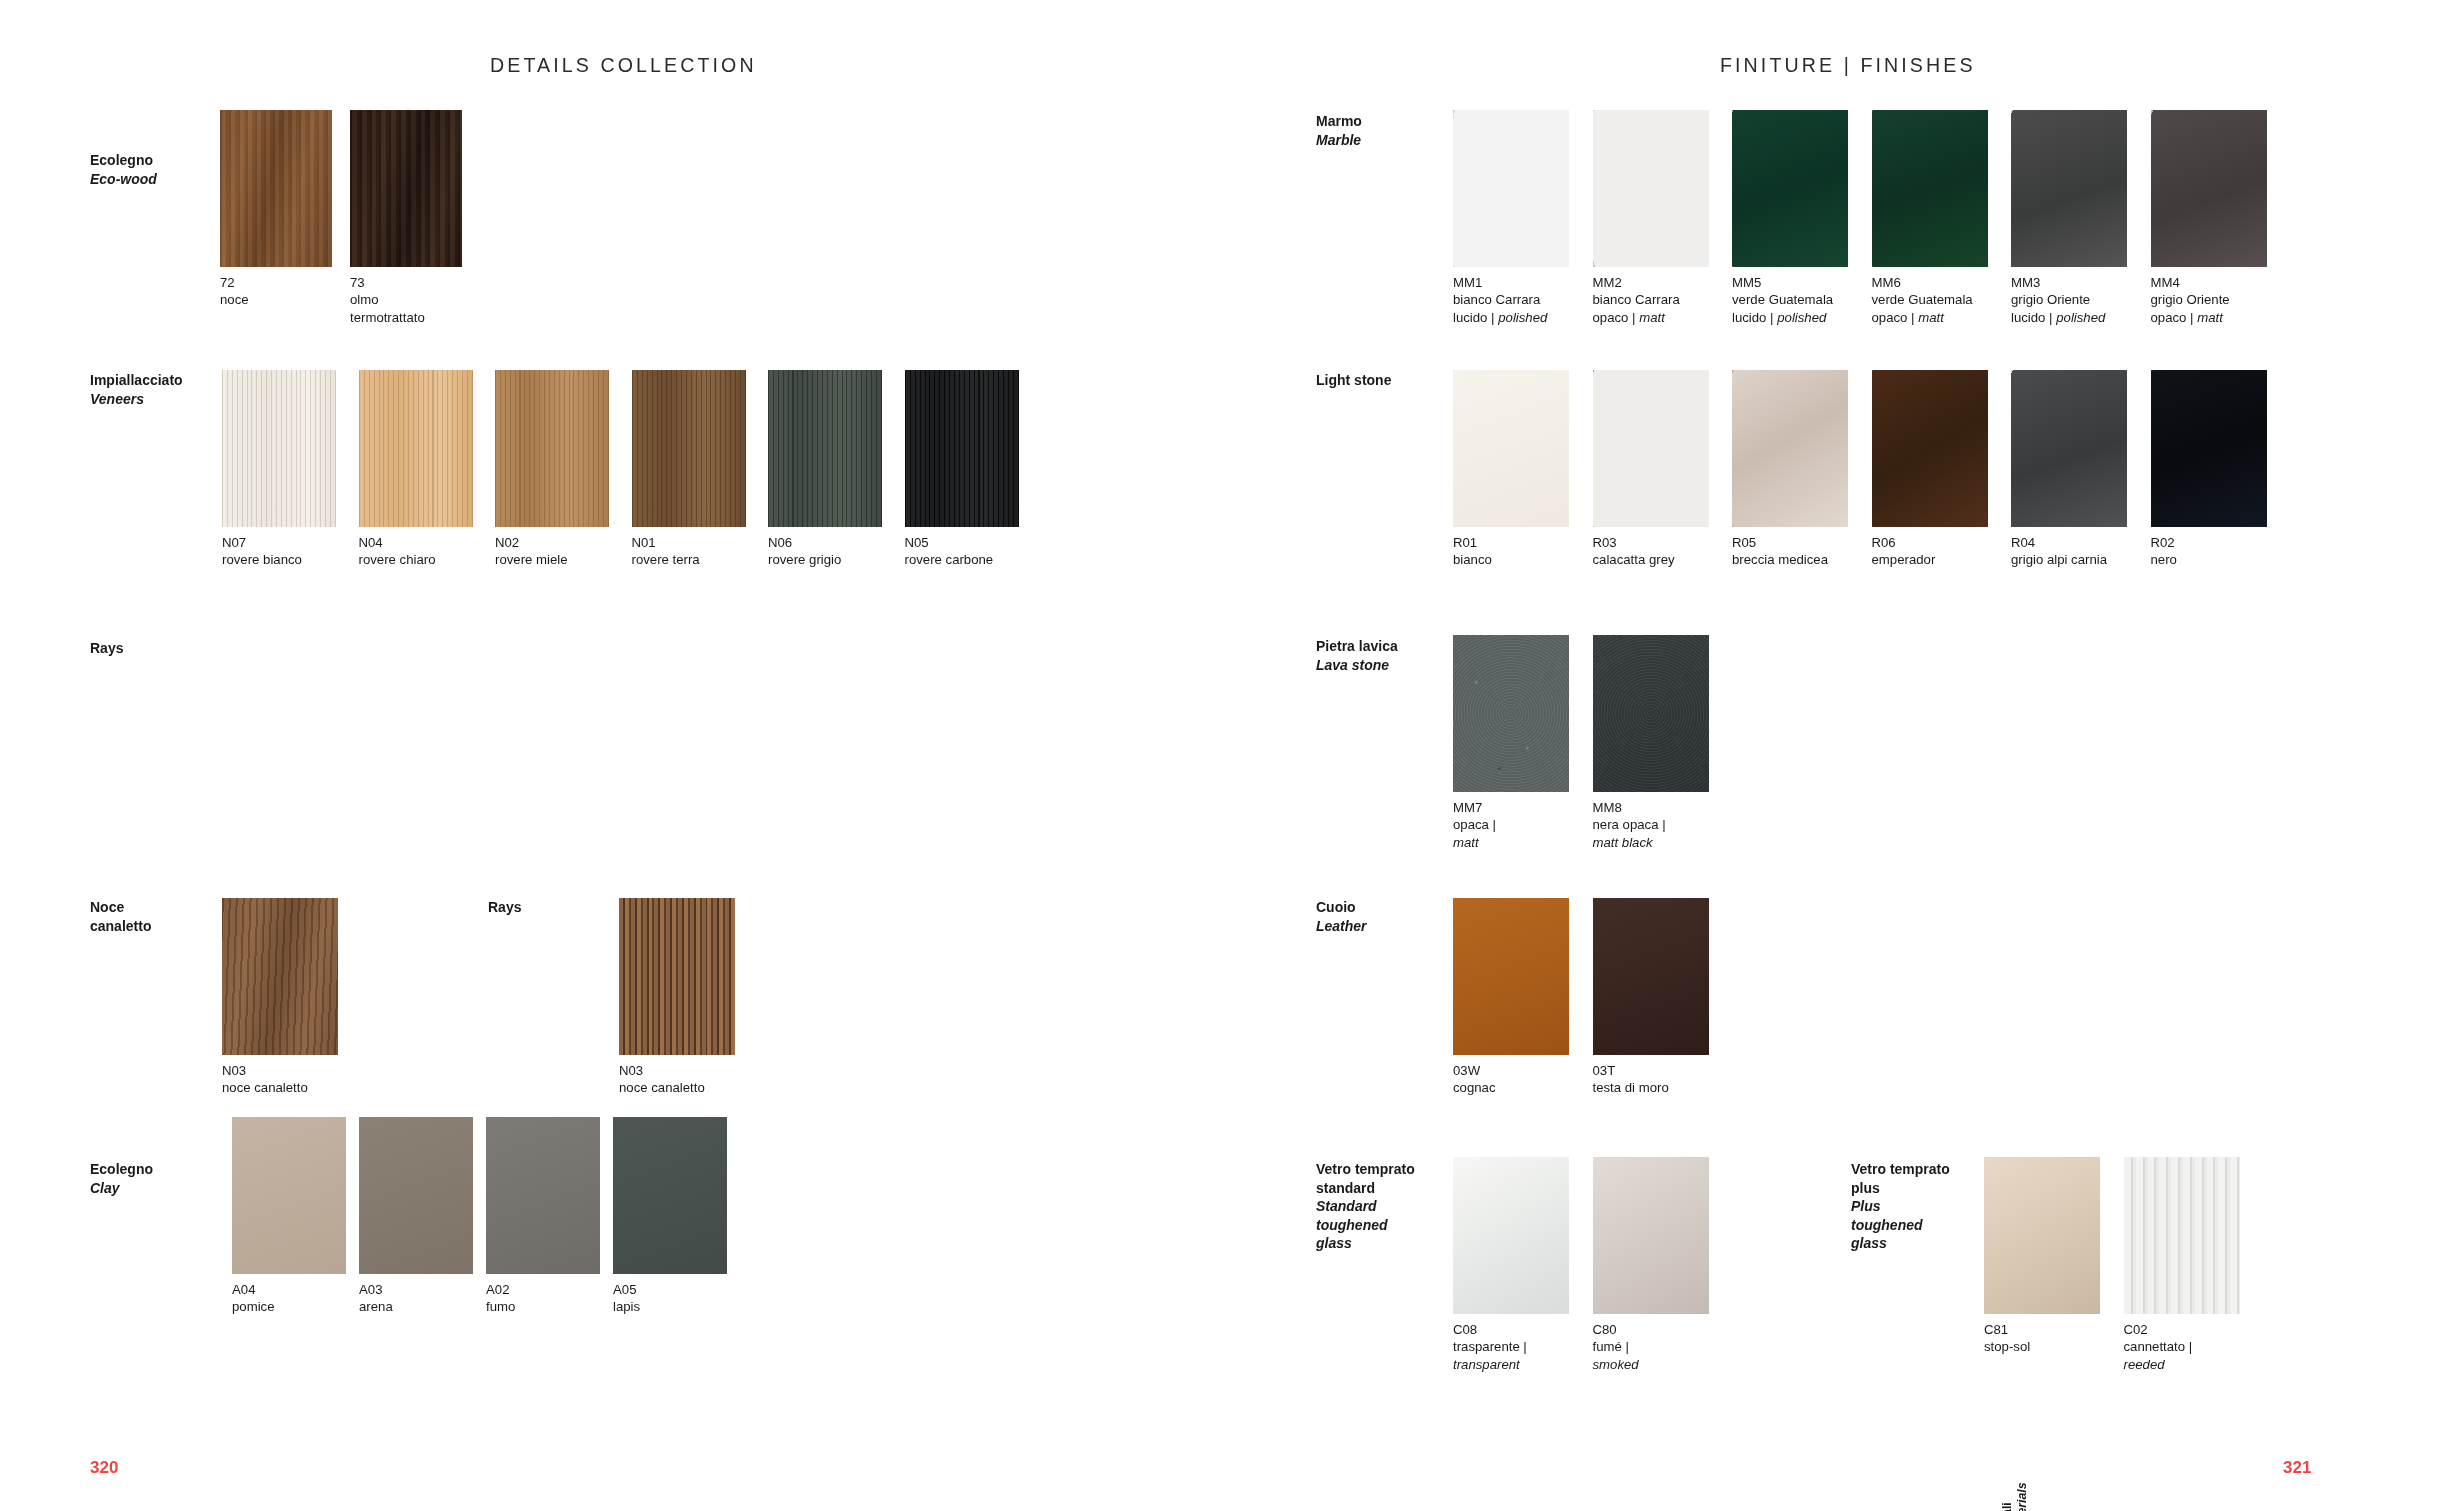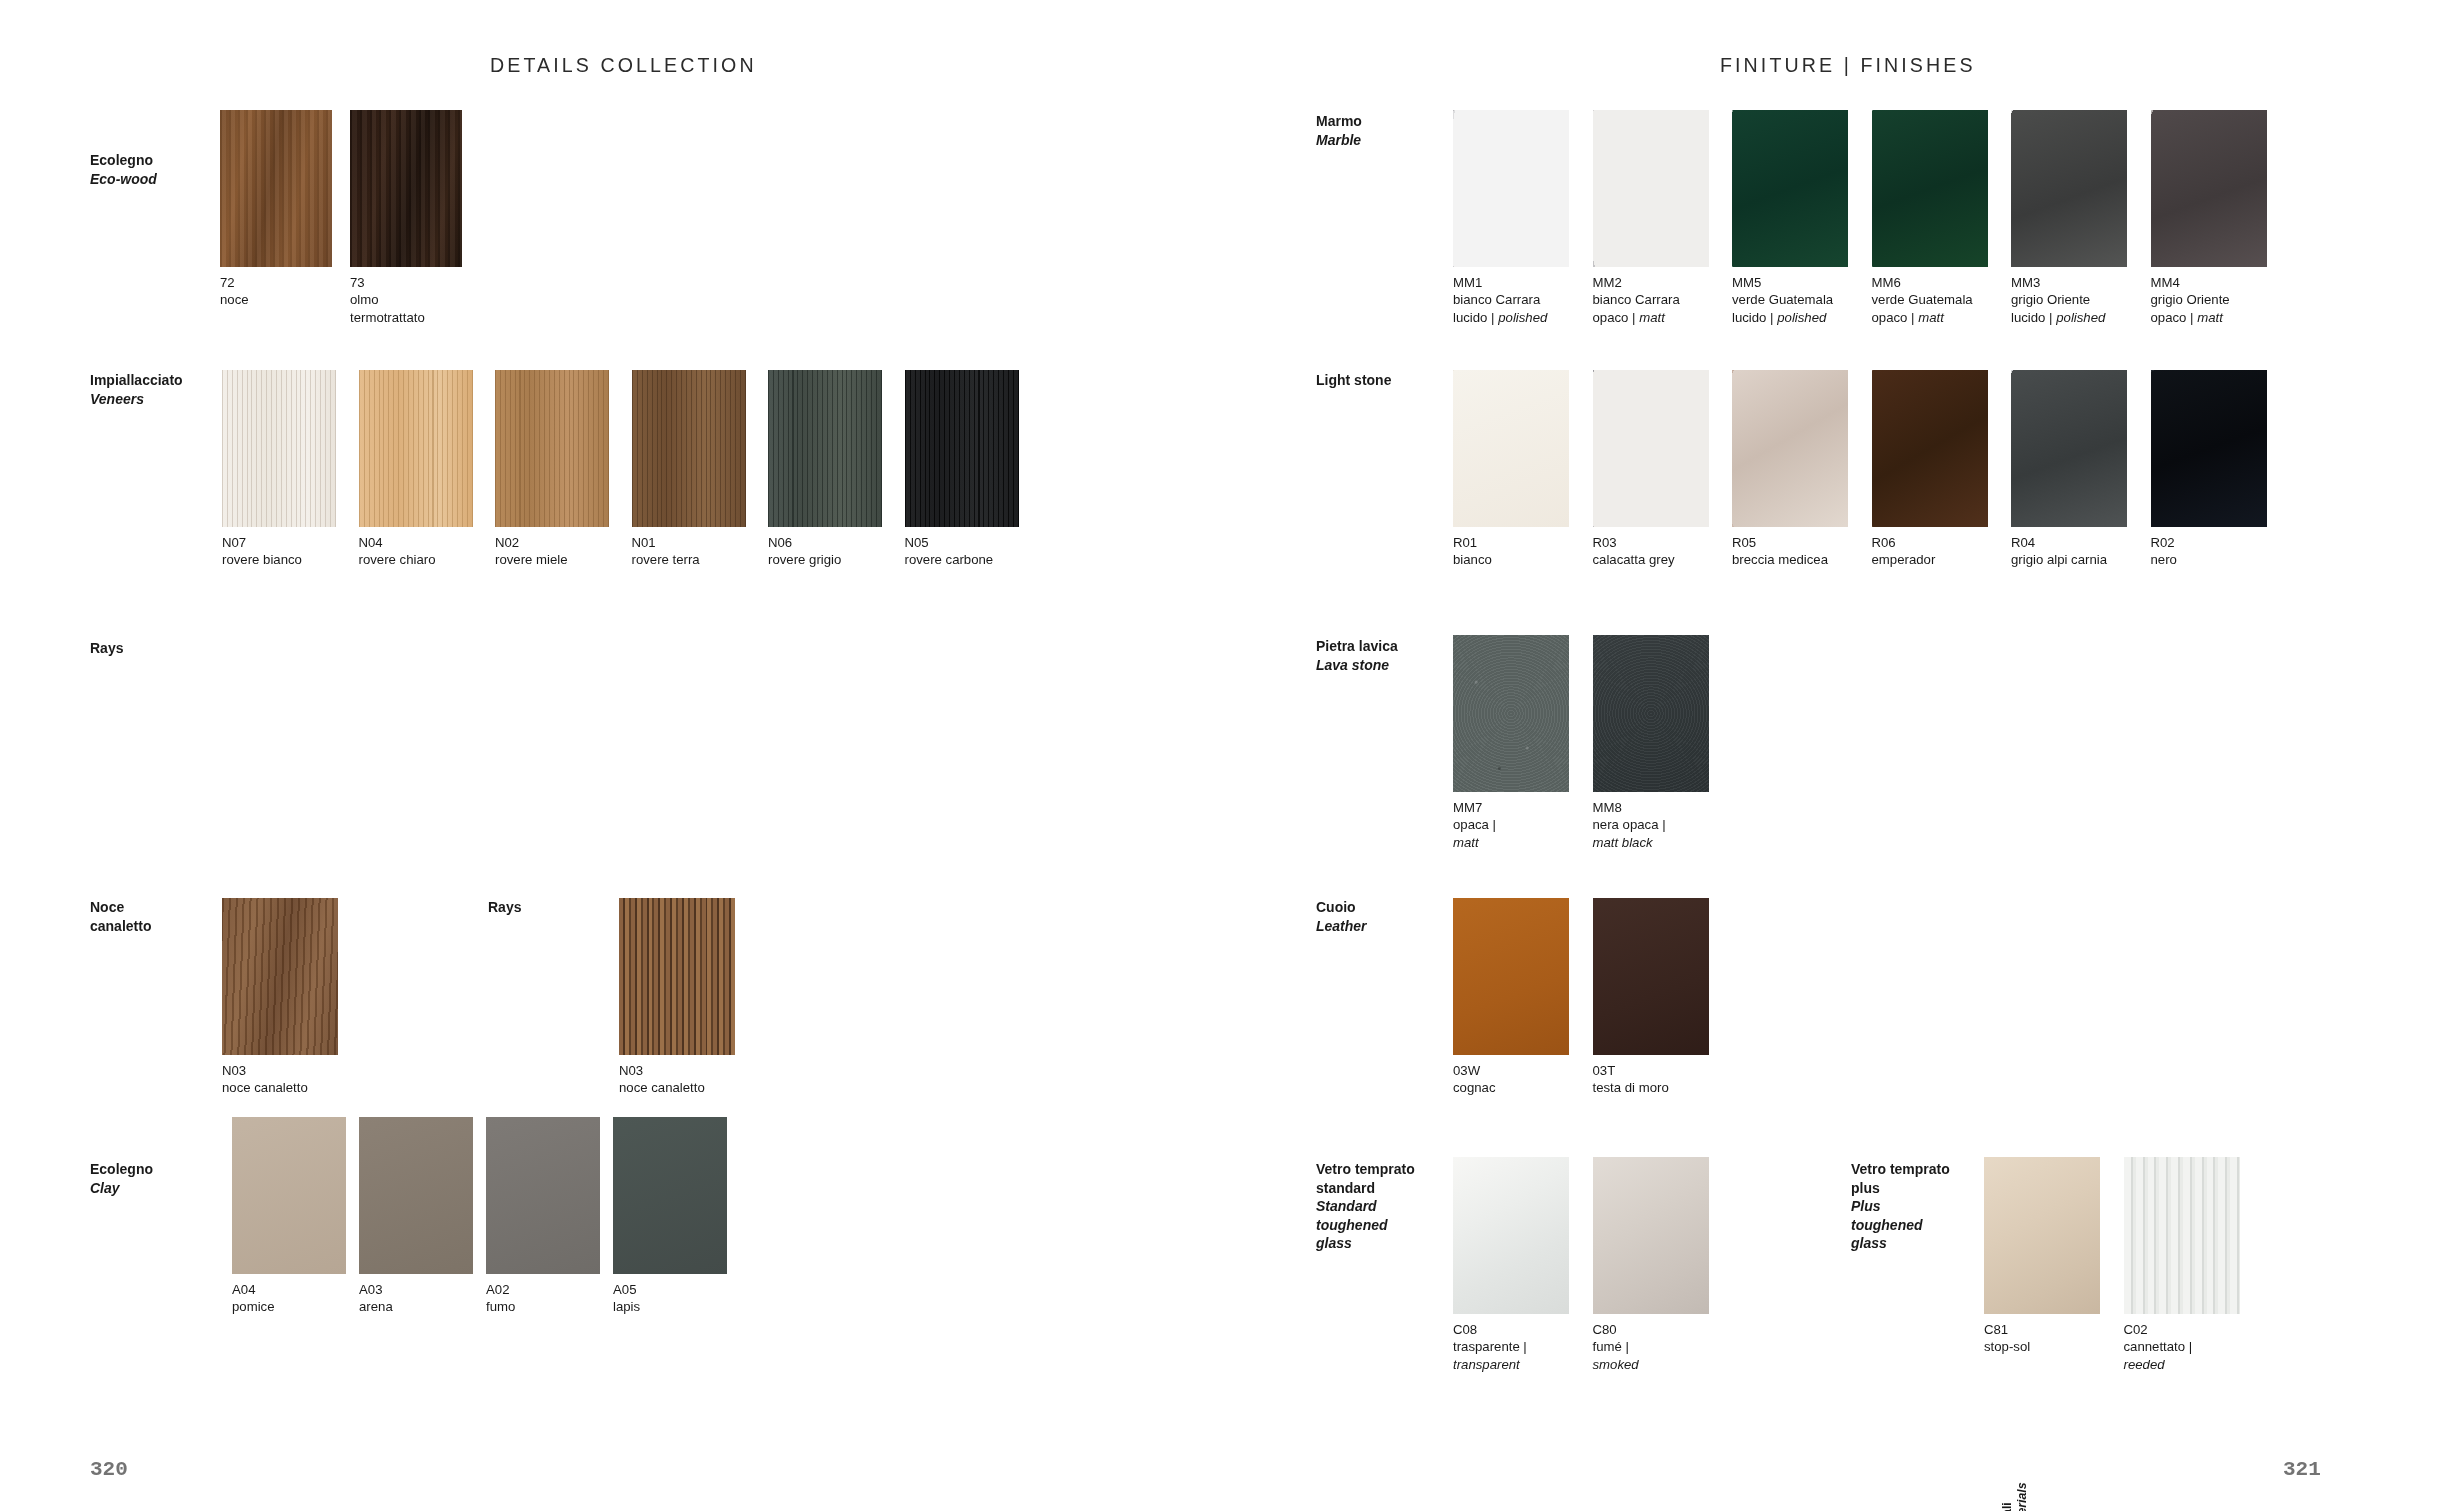--- a/index.html
+++ b/index.html
@@ -82,24 +82,23 @@
     line-height: 17.6px;
     color: #1a1a1a;
     margin-top: 7.8px;
     white-space: pre-line;
   }
   .note em { font-style: italic; }
 
   
   .folio {
     position: absolute;
-    font-size: 21px;
+    font-size: 17px;
     font-weight: 700;
-    color: #737373;
-    font-family: Liberation Mono, monospace;
+    color: #ef4444;
   }
   #folio-left { left: 90px; top: 1458px; }
   #folio-right { left: 2283px; top: 1458px; }
 
   .side-note {
     position: absolute;
     right: 15.7px;
     bottom: 29px;
     transform-origin: right bottom;
     transform: rotate(-90deg) translateY(-5.9px);

